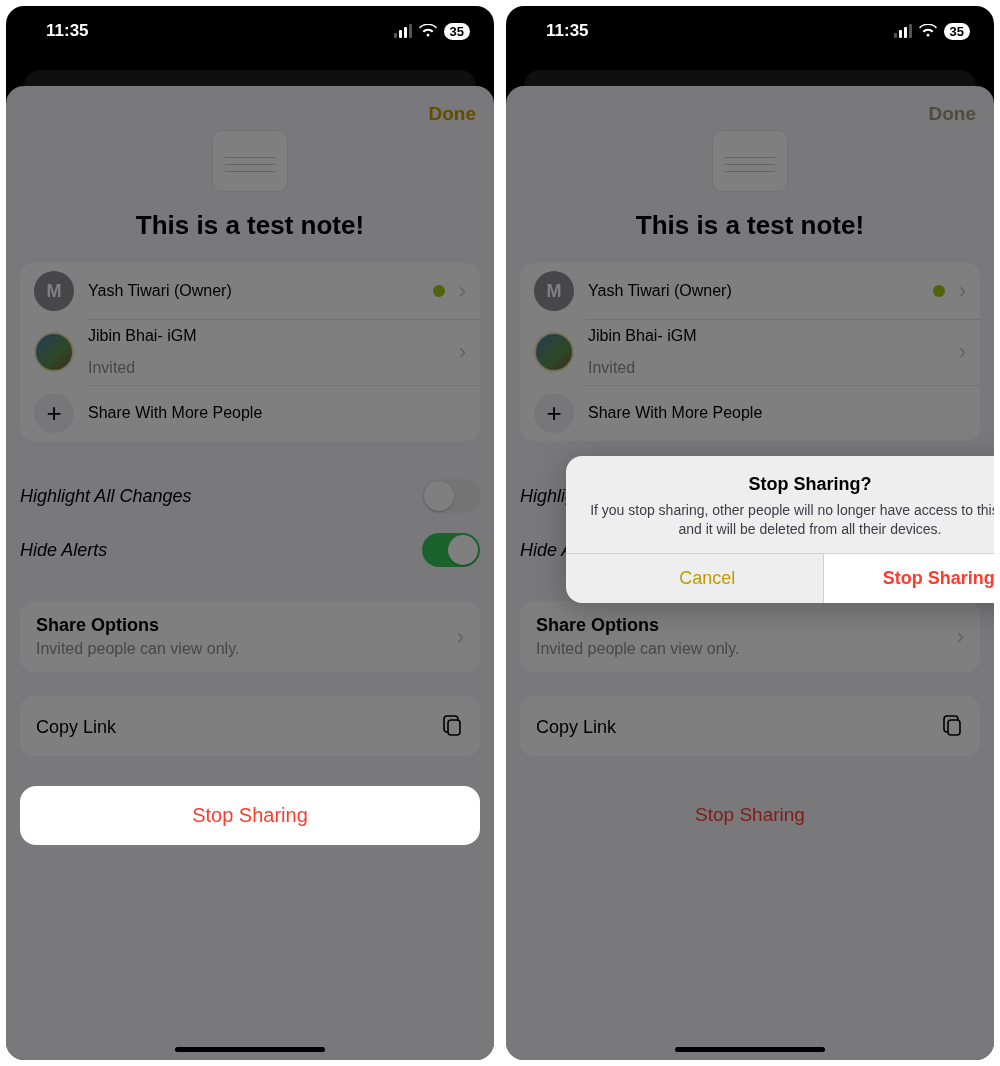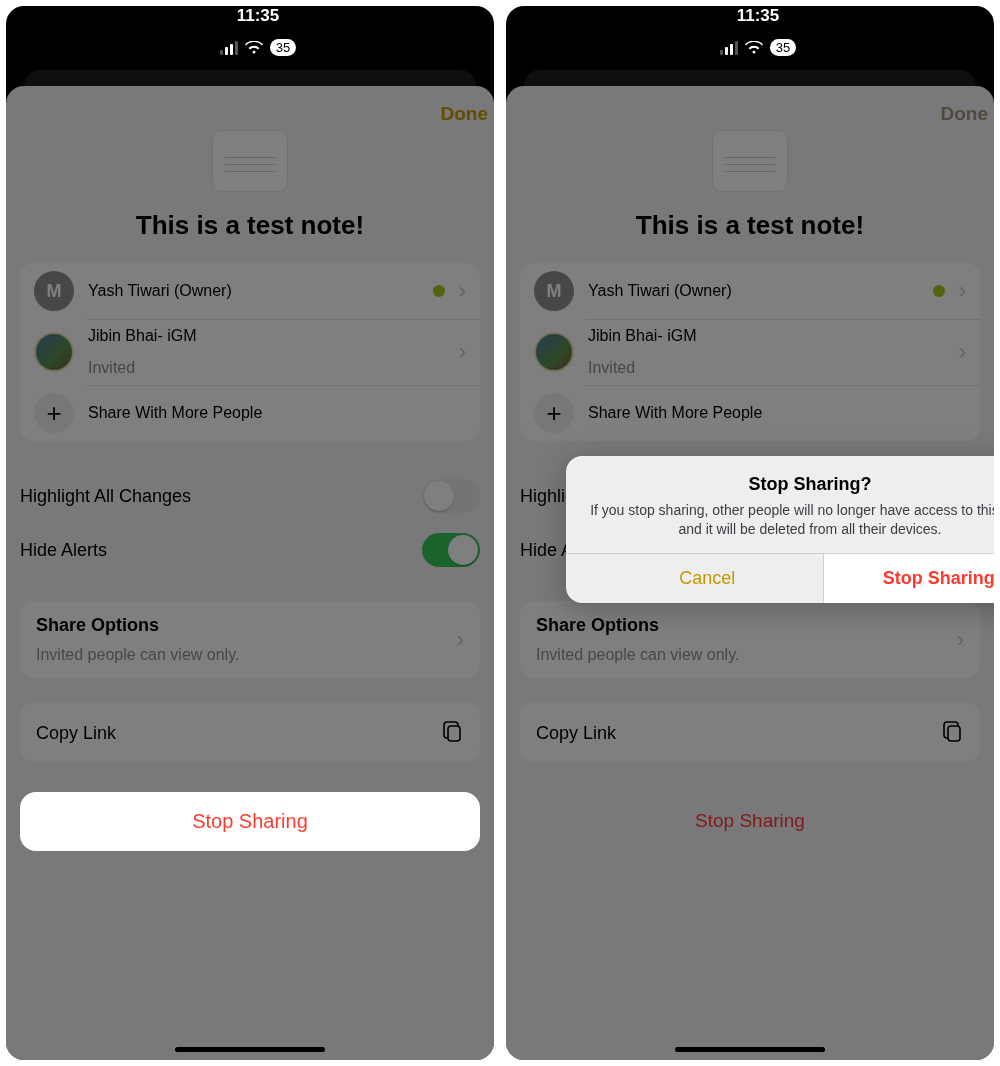--- a/index.html
+++ b/index.html
@@ -8,27 +8,27 @@
 
   
   .statusbar { height: 50px; display: flex; align-items: center; justify-content: space-between; padding: 0 24px 0 40px; color: #fff; font-size: 17px; font-weight: 600; }
   .status-right { display: flex; align-items: center; gap: 7px; }
   .bars { display: inline-flex; align-items: flex-end; gap: 2px; }
   .bars span { width: 3px; background: #555; border-radius: 1px; }
   .bars span.on { background: #fff; }
   .bars .b1 { height: 5px; } .bars .b2 { height: 8px; } .bars .b3 { height: 11px; } .bars .b4 { height: 14px; }
   .wifi { width: 18px; height: 14px; position: relative; }
   .wifi svg { display:block; }
-  .battpill { background:#fff; color:#000; border-radius:10px; padding:1px 6px; font-size:13px; font-weight:400; display:flex; align-items:center; gap:2px; }
+  .battpill { background:#fff; color:#000; border-radius:10px; padding:1px 6px; font-size:13px; font-weight:700; display:flex; align-items:center; gap:2px; }
 
   
   .stackwrap { flex:1; position:relative; }
   .backcard { position:absolute; left:18px; right:18px; top:14px; height:40px; background:#1f1f1f; border-radius:16px 16px 0 0; }
   .sheet { position:absolute; left:0; right:0; top:30px; bottom:0; background:#f2f2f6; border-radius:18px 18px 0 0; overflow:hidden; display:flex; flex-direction:column; }
-  .sheet-nav { height:56px; display:flex; align-items:center; justify-content:flex-end; padding:0 6px; }
+  .sheet-nav { height:56px; display:flex; align-items:center; justify-content:flex-end; padding:0 18px; }
   .done { color:#c49a00; font-size:19px; font-weight:600; }
   .noteicon { width:76px; height:62px; background:#fff; border:1px solid #e5e5e8; border-radius:10px; margin:-12px auto 18px; display:flex; flex-direction:column; justify-content:center; gap:6px; padding:14px 12px 8px; }
   .noteicon .l { height:1px; background:#c9c9cc; }
   .title { text-align:center; font-size:26px; font-weight:700; color:#000; margin-bottom:22px; padding:0 10px; }
 
   .card { background:#fff; border-radius:14px; margin:0 14px 28px; overflow:hidden; }
   .card.tight { margin-bottom: 24px; }
   .row { display:flex; align-items:center; min-height:56px; padding:8px 14px; position:relative; }
   .row + .row::before { content:""; position:absolute; left:66px; right:0; top:0; height:1px; background:#e5e5e8; }
   .avatar { width:40px; height:40px; border-radius:50%; flex:none; margin-right:14px; display:flex; align-items:center; justify-content:center; color:#fff; font-size:18px; font-weight:600; }
@@ -36,32 +36,32 @@
   .avatar.photo { background:linear-gradient(135deg,#4b7aa8 0%,#5a8f4e 60%,#7a5c3a 100%); border:2px solid #efe4b8; }
   .avatar.plus { background:#efeff2; color:#000; font-size:26px; font-weight:400; }
   .rowtxt { flex:1; min-width:0; }
   .rowtitle { font-size:16px; color:#000; }
   .rowsub { font-size:16px; color:#8e8e93; margin-top:14px; }
   .dot { width:12px; height:12px; border-radius:50%; background:#a2c617; margin-right:10px; }
   .chev { color:#c7c7cc; font-size:22px; padding-left:4px; }
 
   .settingsCard { background:transparent; margin:0 14px 24px; }
   .setrow { display:flex; align-items:center; justify-content:space-between; padding:10px 0; }
-  .setlabel { font-size:18px; color:#000; }
+  .setlabel { font-size:18px; color:#000;font-style:italic; }
   .switch { width:58px; height:34px; border-radius:17px; position:relative; }
   .switch.off { background:#e9e9eb; }
   .switch.on  { background:#34c759; }
   .knob { position:absolute; top:2px; width:30px; height:30px; border-radius:50%; background:#fff; box-shadow:0 1px 2px rgba(0,0,0,.25); }
   .switch.off .knob { left:2px; }
   .switch.on  .knob { right:2px; }
 
   .optrow { display:flex; align-items:center; padding:14px 16px; }
   .optrow .rowtxt { flex:1; }
   .opt-title { font-size:18px; font-weight:600; color:#000; }
-  .opt-sub { font-size:16px; color:#8e8e93; margin-top:10px; }
+  .opt-sub { font-size:16px; color:#8e8e93; margin-top:4px; }
 
   .linkrow { display:flex; align-items:flex-end; justify-content:space-between; padding:18px 16px; }
   .linklabel { font-size:18px; color:#000; }
   .copyicon svg { display:block; }
 
   .stopbtn { margin:6px 14px 18px; background:#fff; border-radius:16px; text-align:center; padding:18px 10px; font-size:20px; color:#ff3b30; font-weight:500; }
   .stopbtn.flat { font-size:19px; }
 
   .homebar { position:absolute; bottom:8px; left:50%; transform:translateX(-50%); width:150px; height:5px; border-radius:3px; background:#000; }
 
@@ -87,21 +87,21 @@
   .dimlayer2 { position:absolute; inset:0; background:rgba(0,0,0,0.50); }
 
   
   .front { position:relative; z-index:5; }
 
   
   .phone .dimlayer, .phone .dimlayer2 { z-index:3; }
   .phone .front, .phone .alert { z-index:6; }
 
   
-  .statusbar { position:relative; z-index:7;flex-direction:column; }
+  .statusbar { position:relative; z-index:7; }
 
   
 </style>
 </head>
 <body>
 
 <div class="phone">
   <div class="statusbar">
     <span>11:35</span>
     <div class="status-right">

